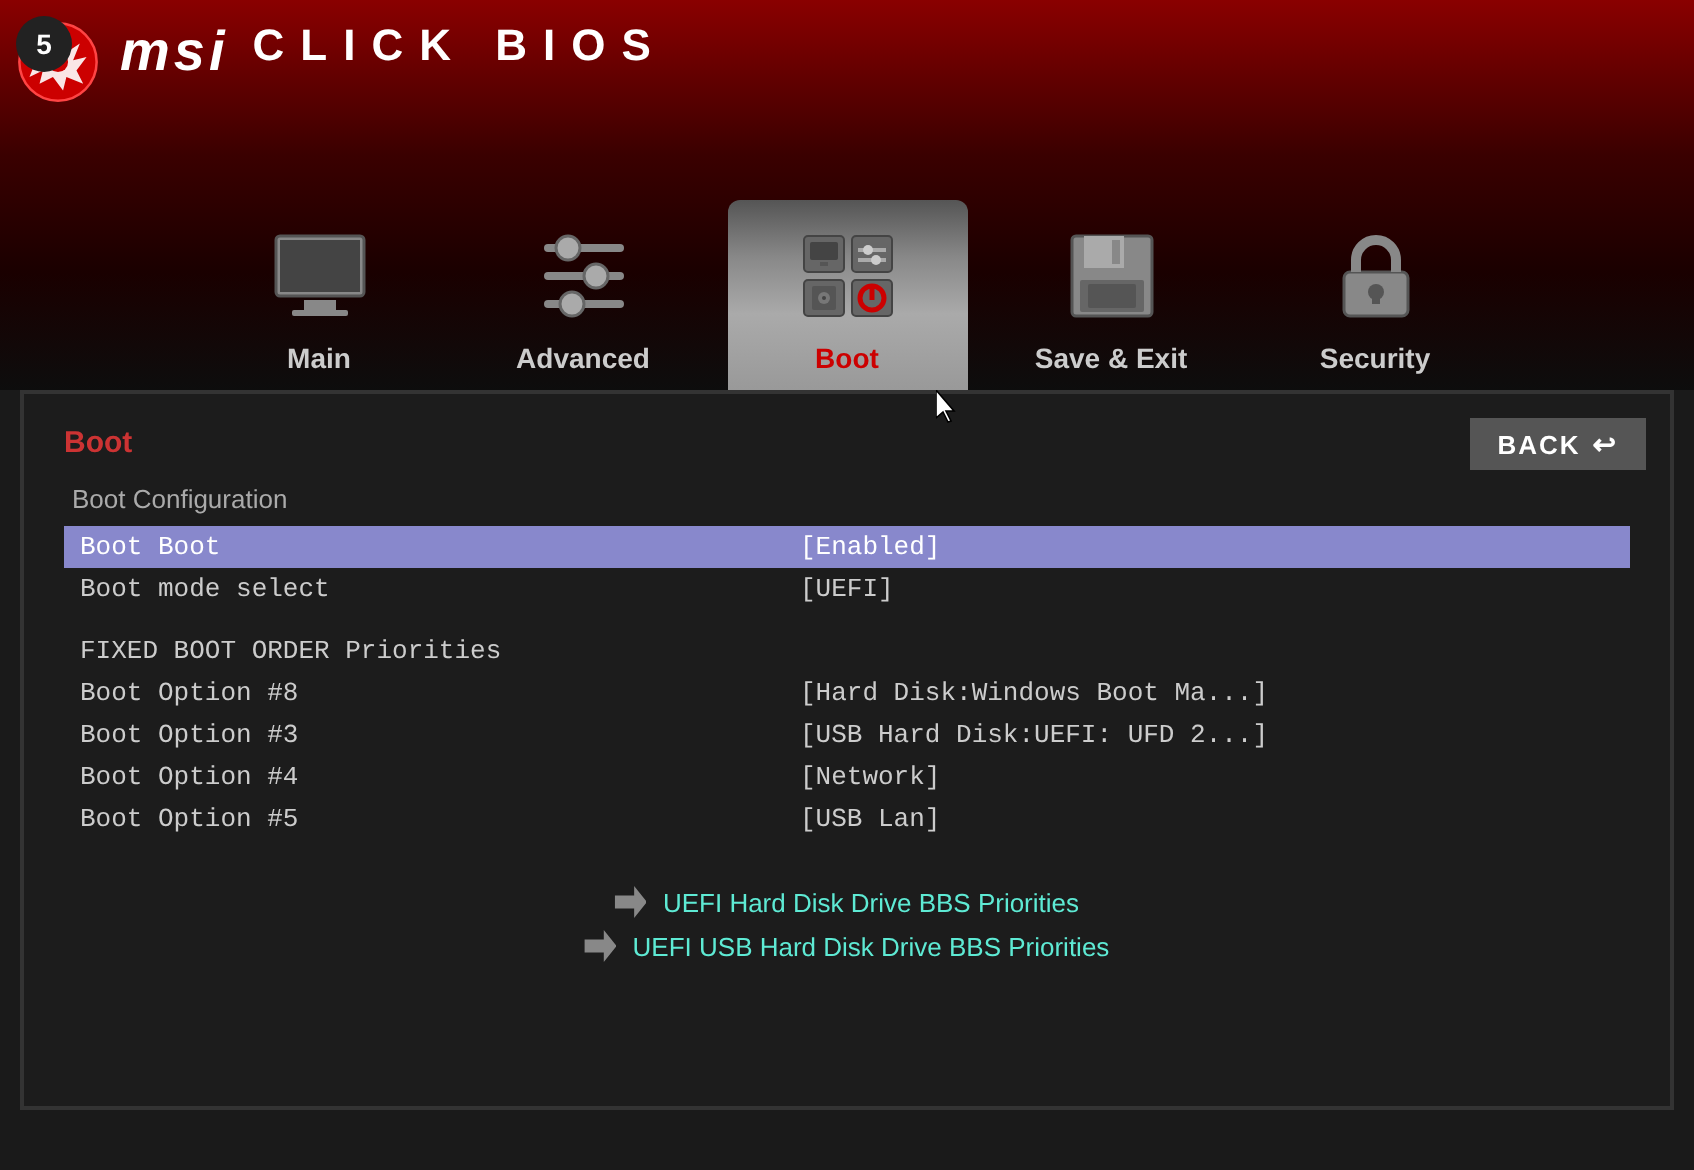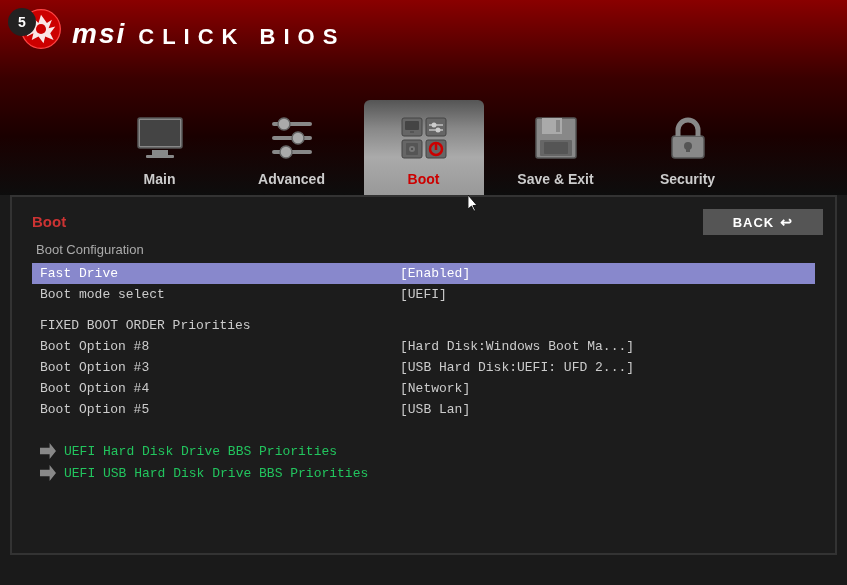--- a/index.html
+++ b/index.html
@@ -34,22 +34,22 @@
     .header {
       background: linear-gradient(180deg, #8a0000 0%, #3a0000 40%, #1a0000 70%, #0d0d0d 100%);
       height: 195px;
       position: relative;
       display: flex;
       flex-direction: column;
     }
 
     .logo-bar {
       display: flex;
-      align-items: flex-end;
-      padding: 10px 20px;
+      align-items: flex-start;
+      padding: 10px 8px;
       height: 60px;
     }
 
     .msi-dragon {
       width: 42px;
       height: 42px;
       margin-right: 10px;
     }
 
     .msi-text {
@@ -127,21 +127,21 @@
       position: relative;
     }
 
     .back-button {
       position: absolute;
       top: 12px;
       right: 12px;
       background: #555;
       color: #fff;
       border: none;
-      padding: 5px 30px;
+      padding: 5px 14px;
       font-size: 13px;
       font-weight: bold;
       cursor: pointer;
       display: flex;
       align-items: center;
       gap: 6px;
       letter-spacing: 1px;
     }
 
     .section-title {
@@ -193,23 +193,24 @@
       font-size: 13px;
       font-family: 'Courier New', monospace;
       padding: 3px 8px;
     }
 
     .bbs-row {
       display: flex;
       align-items: center;
       gap: 8px;
       padding: 3px 8px;
-      color: #22c55e;
+      color: #5eead4;
       font-size: 13px;
-      font-family: Liberation Mono, monospace;
+      font-family: Liberation Sans, sans-serif;
+      justify-content: center;
     }
 
     .bbs-icon {
       width: 16px;
       height: 16px;
       background: #888;
       clip-path: polygon(0 30%, 60% 30%, 60% 0%, 100% 50%, 60% 100%, 60% 70%, 0 70%);
       flex-shrink: 0;
     }
 
@@ -342,21 +343,21 @@
   <button class="back-button">
     <span>BACK</span>
     <span style="font-size:14px;">↩</span>
   </button>
 
   <div class="section-title">Boot</div>
 
   <div class="config-label">Boot Configuration</div>
 
   <div class="bios-row highlighted">
-    <span class="row-key">Fast Drive</span>
+    <span class="row-key">Boot Boot</span>
     <span class="row-val">[Enabled]</span>
   </div>
 
   <div class="bios-row">
     <span class="row-key">Boot mode select</span>
     <span class="row-val">[UEFI]</span>
   </div>
 
   <div class="spacer"></div>
 

